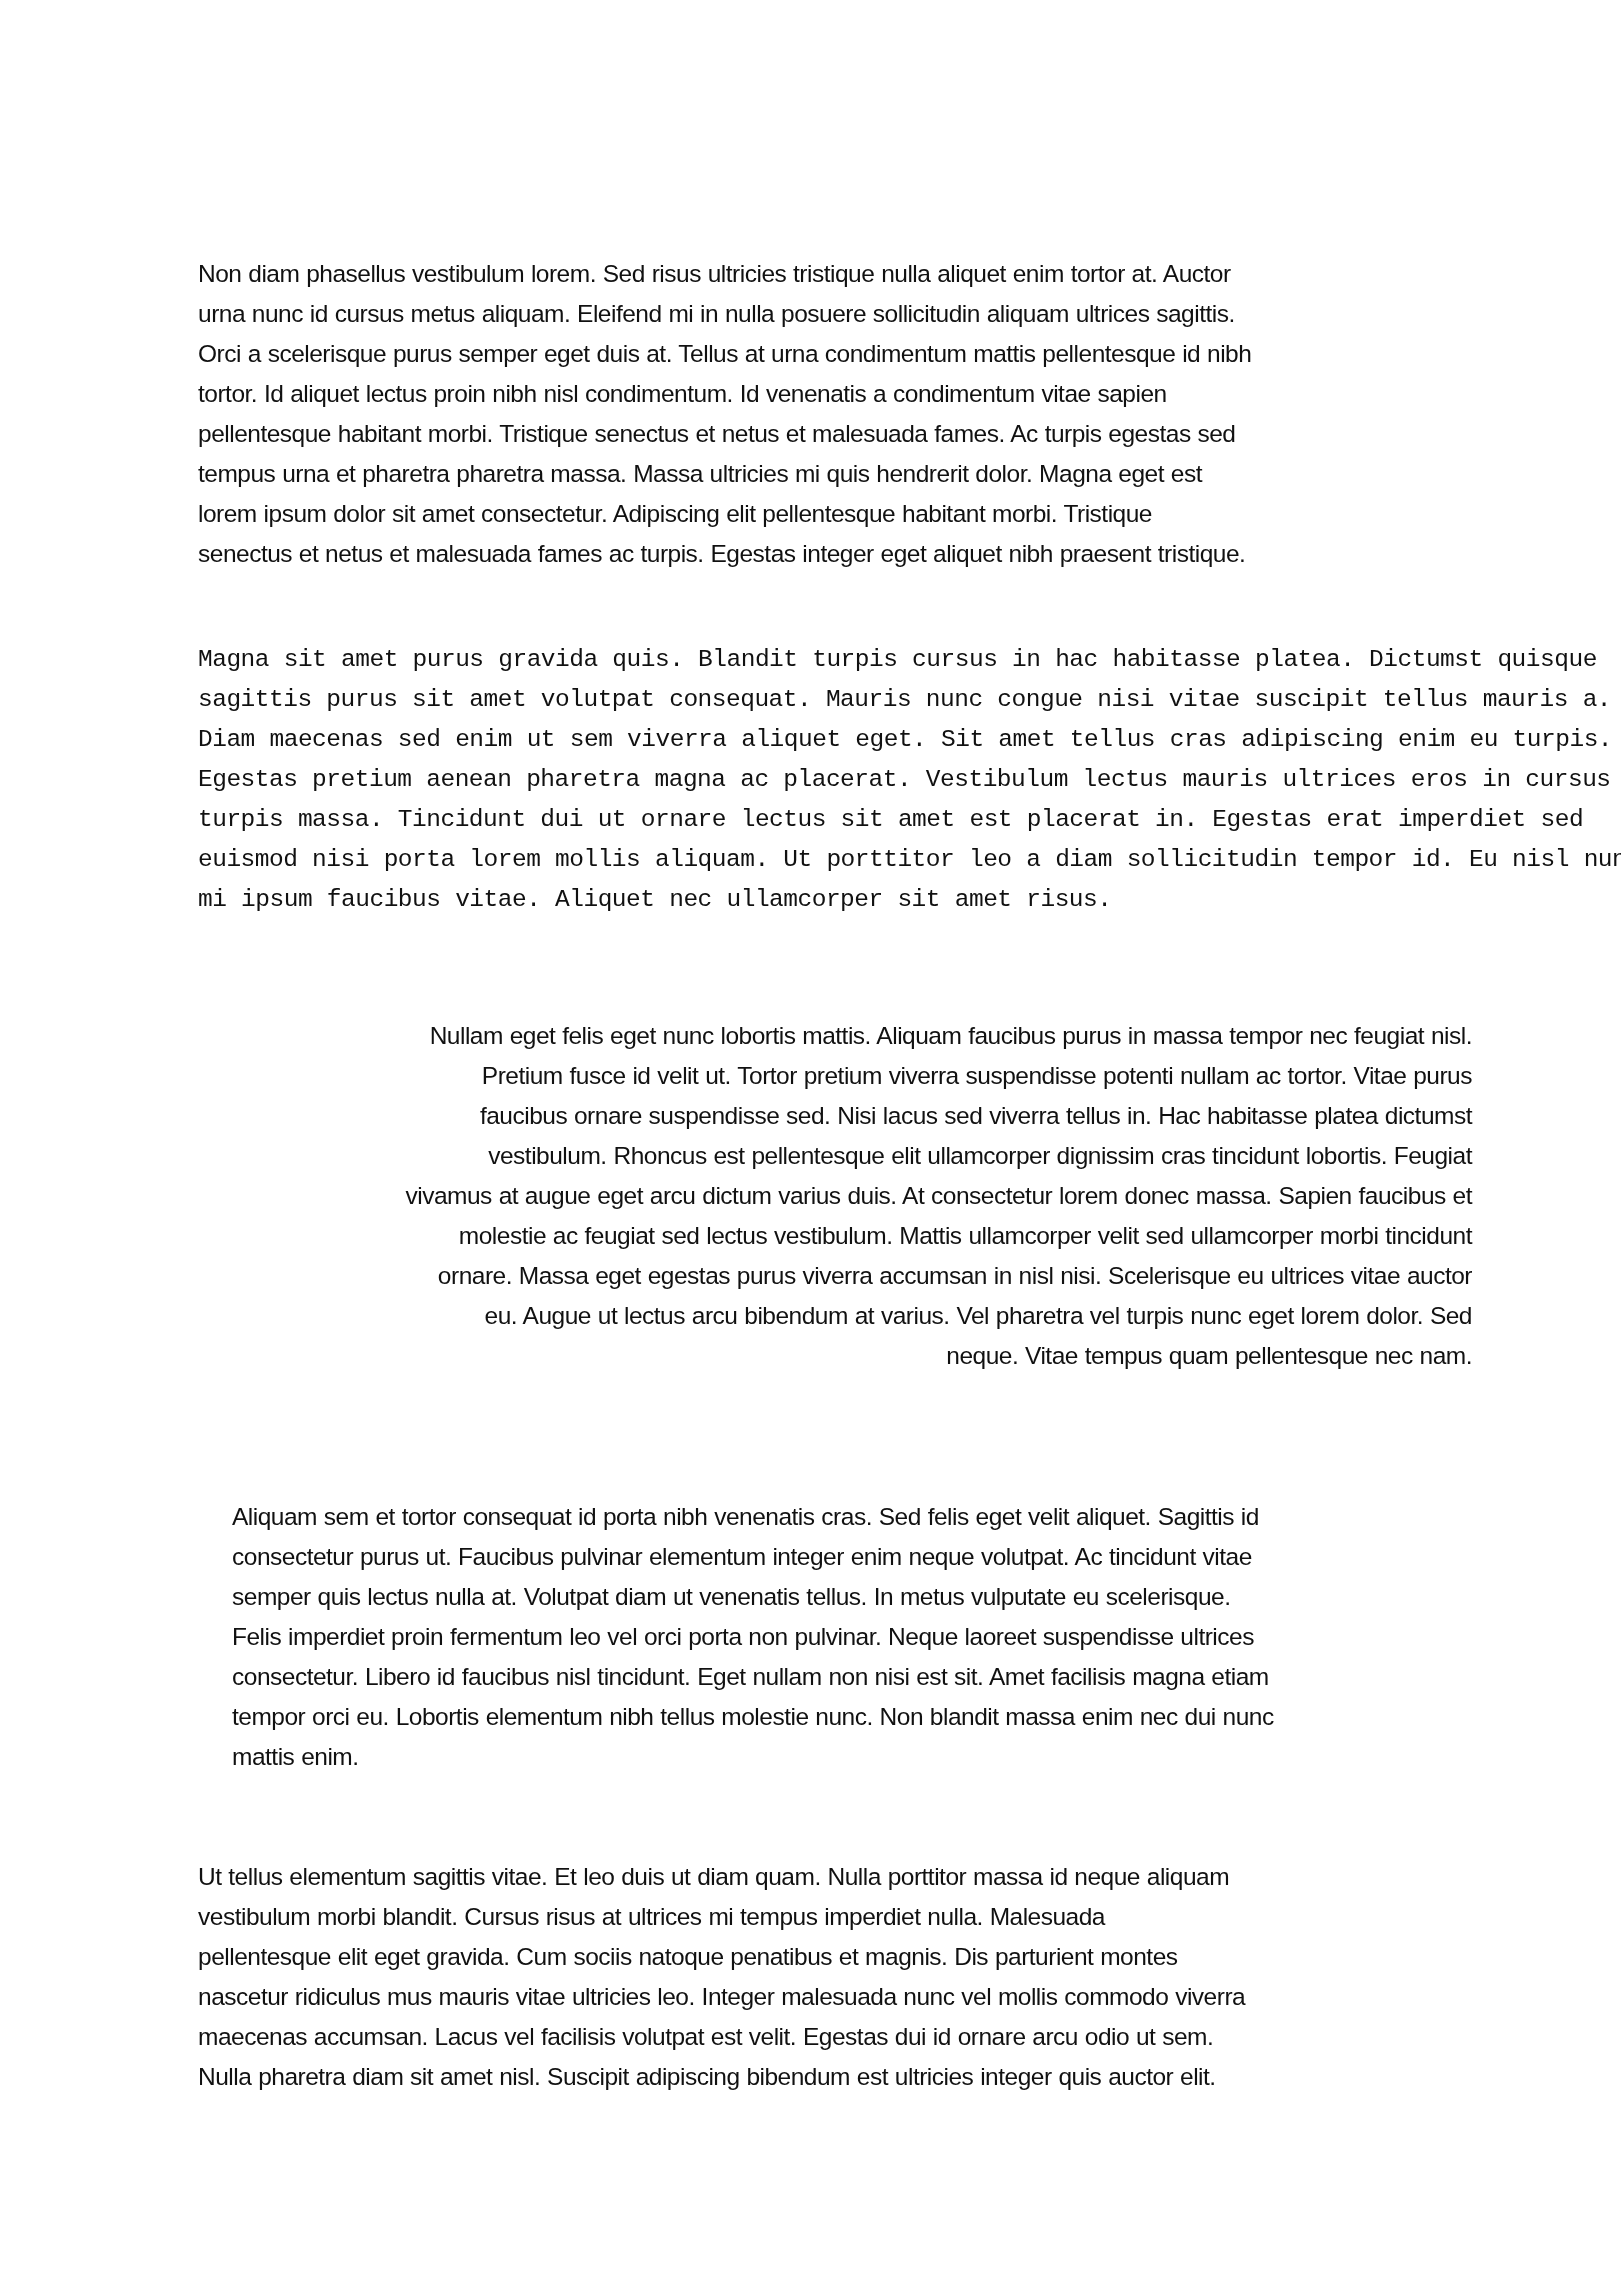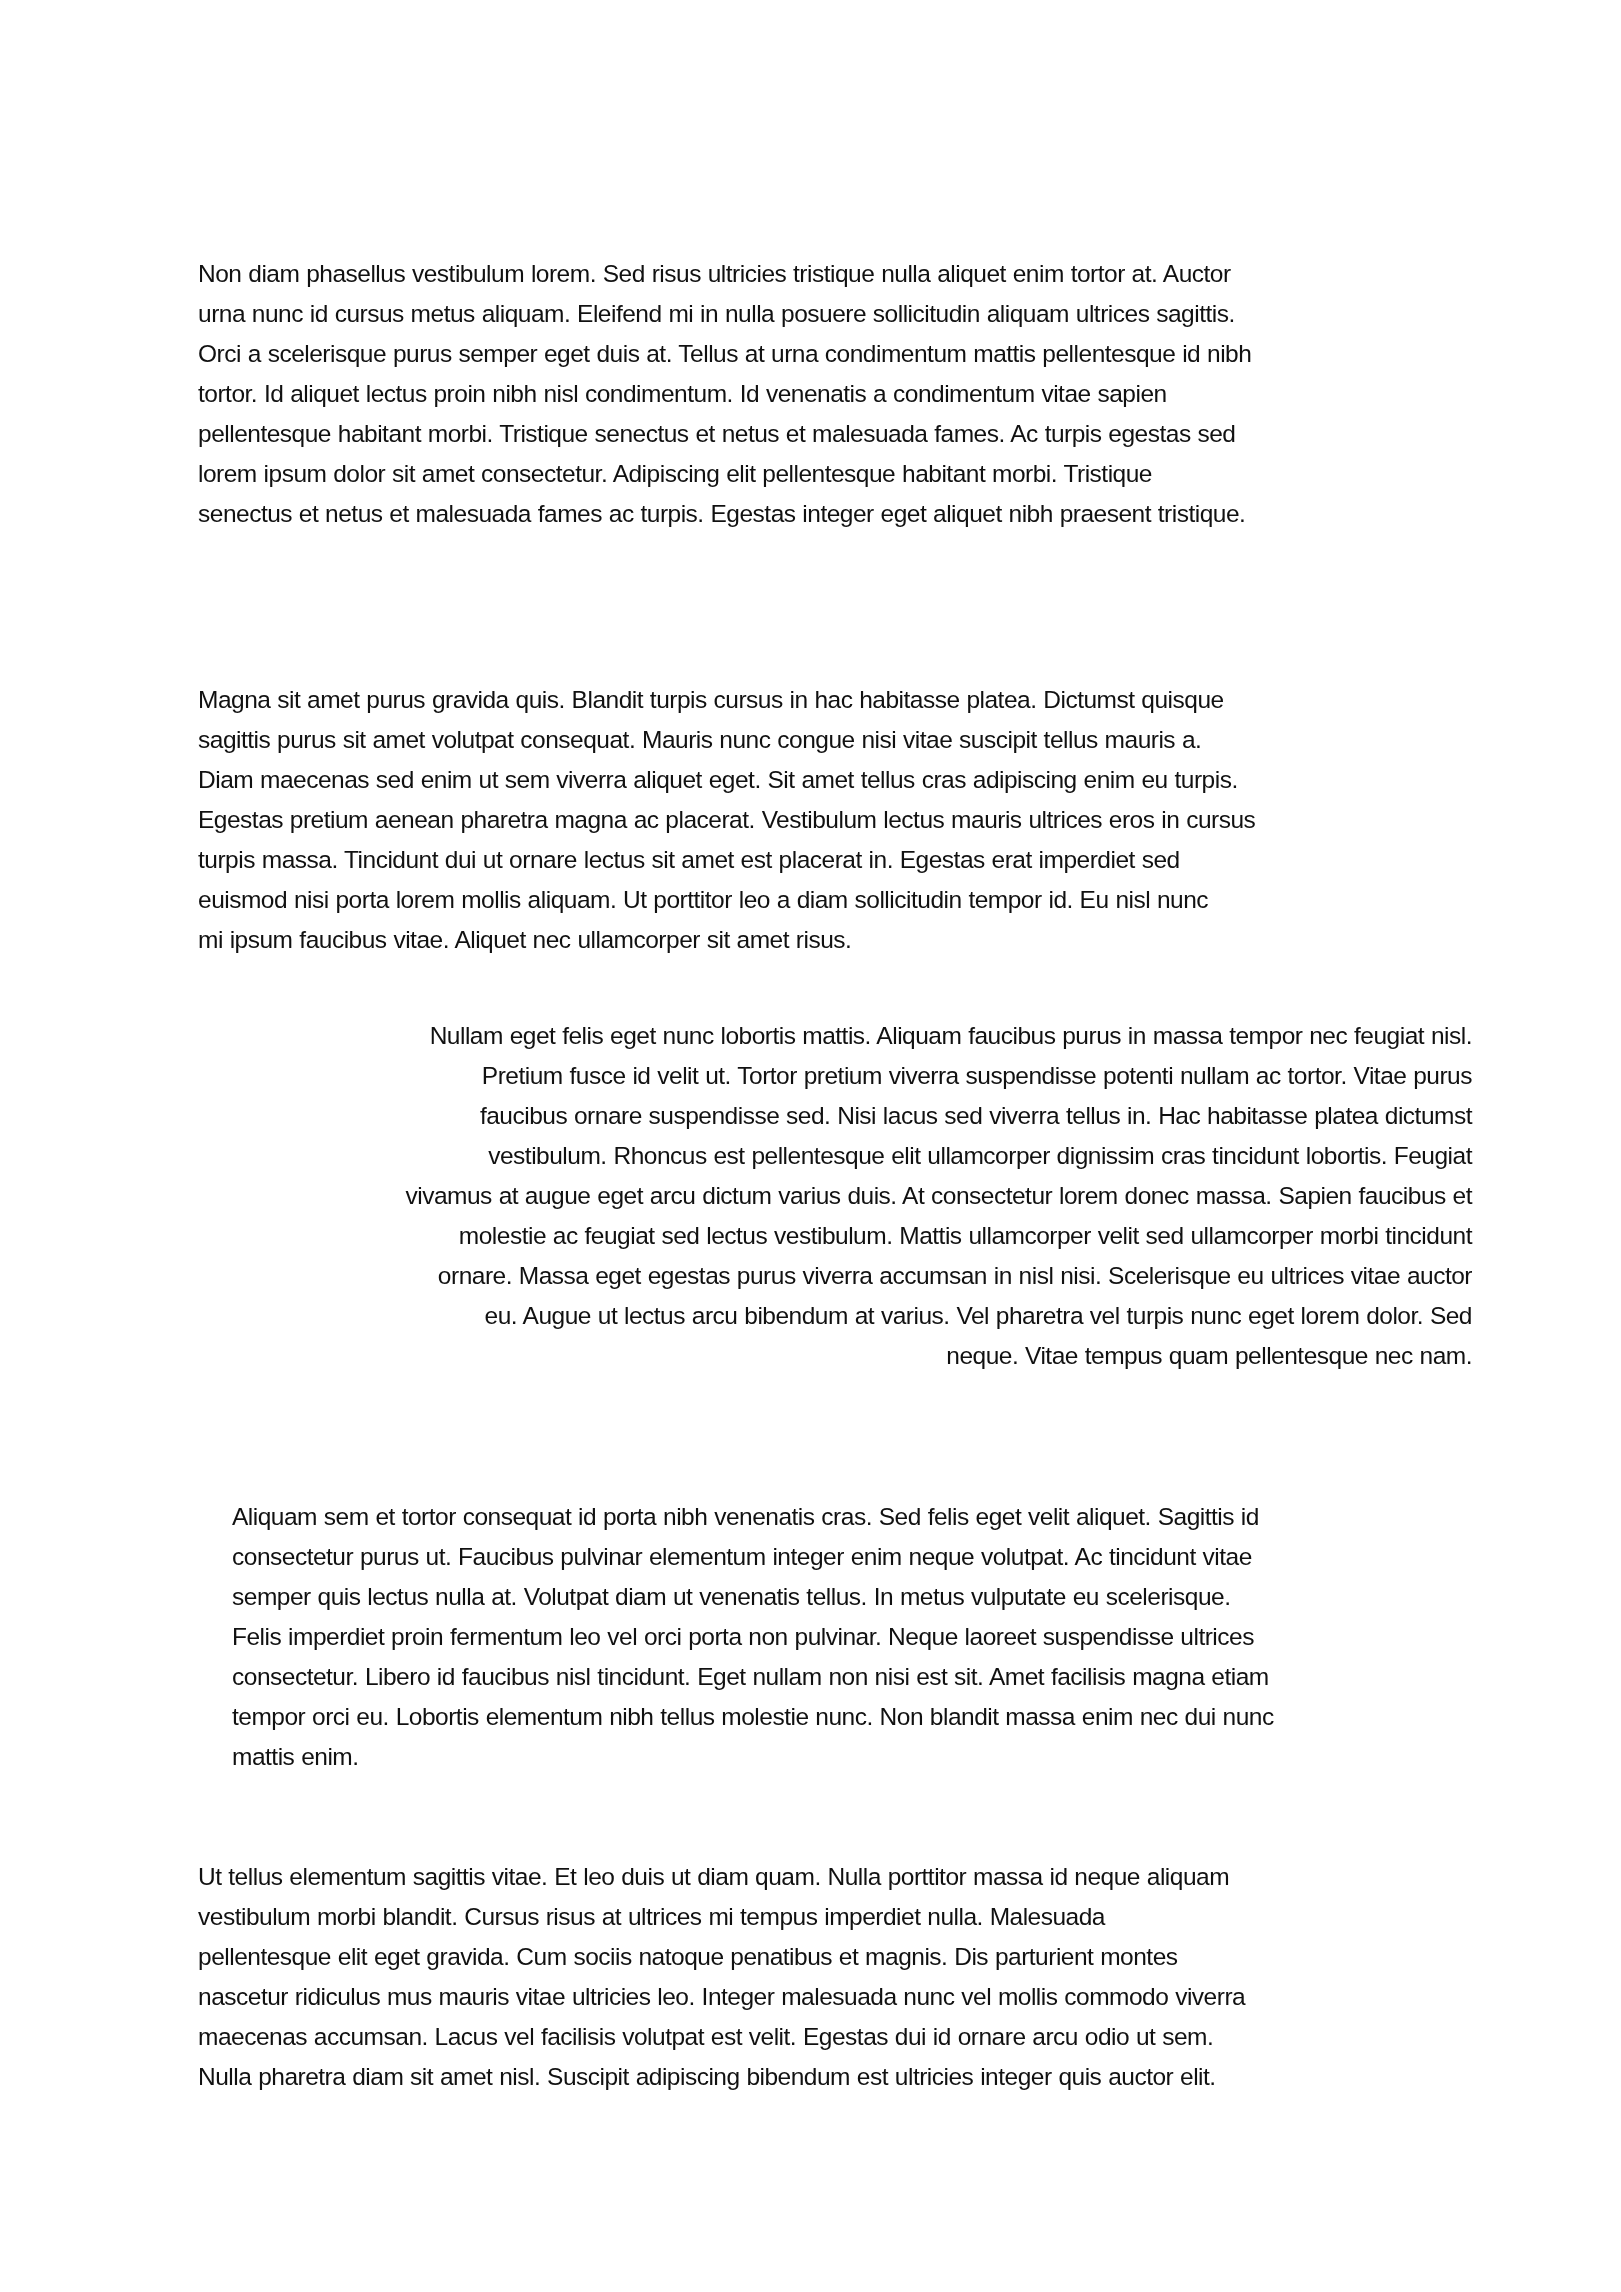--- a/index.html
+++ b/index.html
@@ -6,35 +6,36 @@
   body { width:1621px; height:2293px; position:relative; overflow:hidden; }
   .page { position:absolute; left:0; top:0; width:1621px; height:2293px; background:#ffffff;padding-left:21px; }
   .para {
     position:absolute; left:198px; width:1274px; margin:0;
     font-family:"Liberation Sans", sans-serif;
     font-size:24.5px; line-height:40px; color:#111111;
     letter-spacing:-0.5px; word-spacing:0.5px; white-space:nowrap;
   }
   .line { display:block; }
   #p0 { top:254px; }
-  #p1 { top:680px; }
+  #p1 { top:640px;font-family:Liberation Mono, monospace; }
   #p2 { top:1016px;text-align:right; }
   #p3 { top:1497px;margin-left:34px; }
   #p4 { top:1857px; }
 </style>
 </head>
 <body>
 
 <div class="page">
   <p class="para" id="p0">
       <span class="line">Non diam phasellus vestibulum lorem. Sed risus ultricies tristique nulla aliquet enim tortor at. Auctor</span>
       <span class="line">urna nunc id cursus metus aliquam. Eleifend mi in nulla posuere sollicitudin aliquam ultrices sagittis.</span>
       <span class="line">Orci a scelerisque purus semper eget duis at. Tellus at urna condimentum mattis pellentesque id nibh</span>
       <span class="line">tortor. Id aliquet lectus proin nibh nisl condimentum. Id venenatis a condimentum vitae sapien</span>
       <span class="line">pellentesque habitant morbi. Tristique senectus et netus et malesuada fames. Ac turpis egestas sed</span>
+      <span class="line">tempus urna et pharetra pharetra massa. Massa ultricies mi quis hendrerit dolor. Magna eget est</span>
       <span class="line">lorem ipsum dolor sit amet consectetur. Adipiscing elit pellentesque habitant morbi. Tristique</span>
       <span class="line">senectus et netus et malesuada fames ac turpis. Egestas integer eget aliquet nibh praesent tristique.</span>
     </p>
   <p class="para" id="p1">
       <span class="line">Magna sit amet purus gravida quis. Blandit turpis cursus in hac habitasse platea. Dictumst quisque</span>
       <span class="line">sagittis purus sit amet volutpat consequat. Mauris nunc congue nisi vitae suscipit tellus mauris a.</span>
       <span class="line">Diam maecenas sed enim ut sem viverra aliquet eget. Sit amet tellus cras adipiscing enim eu turpis.</span>
       <span class="line">Egestas pretium aenean pharetra magna ac placerat. Vestibulum lectus mauris ultrices eros in cursus</span>
       <span class="line">turpis massa. Tincidunt dui ut ornare lectus sit amet est placerat in. Egestas erat imperdiet sed</span>
       <span class="line">euismod nisi porta lorem mollis aliquam. Ut porttitor leo a diam sollicitudin tempor id. Eu nisl nunc</span>

